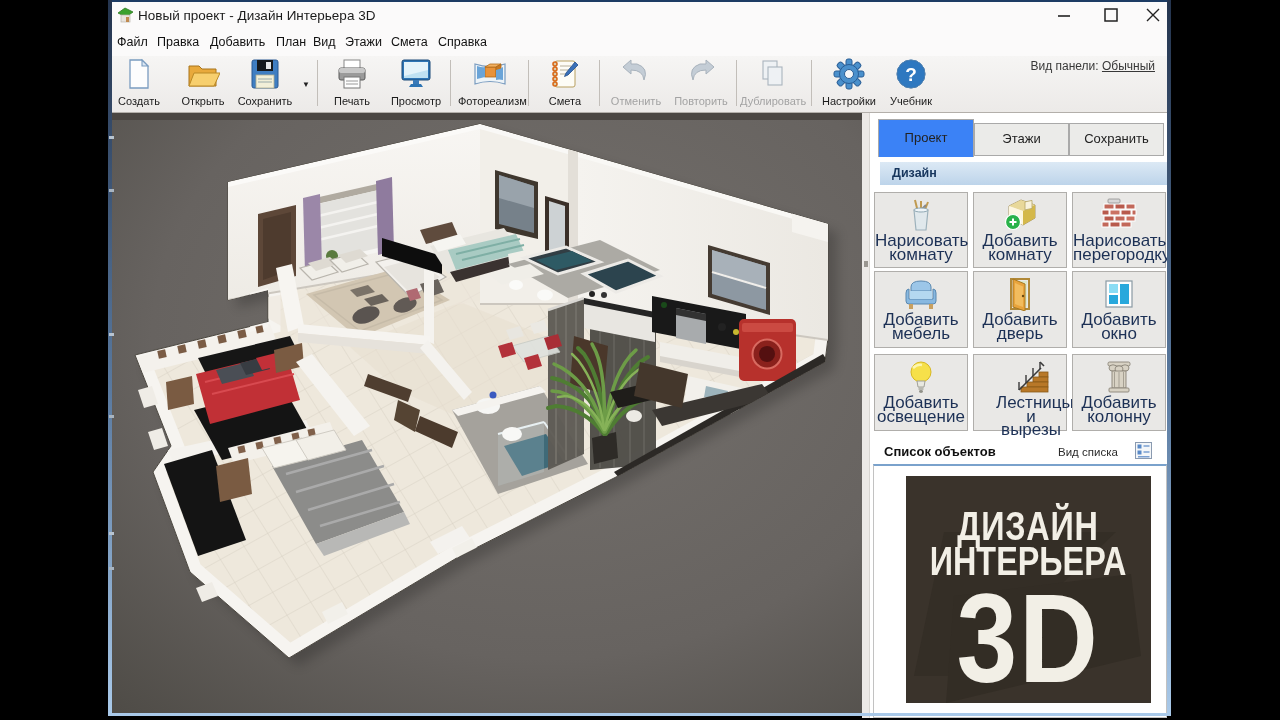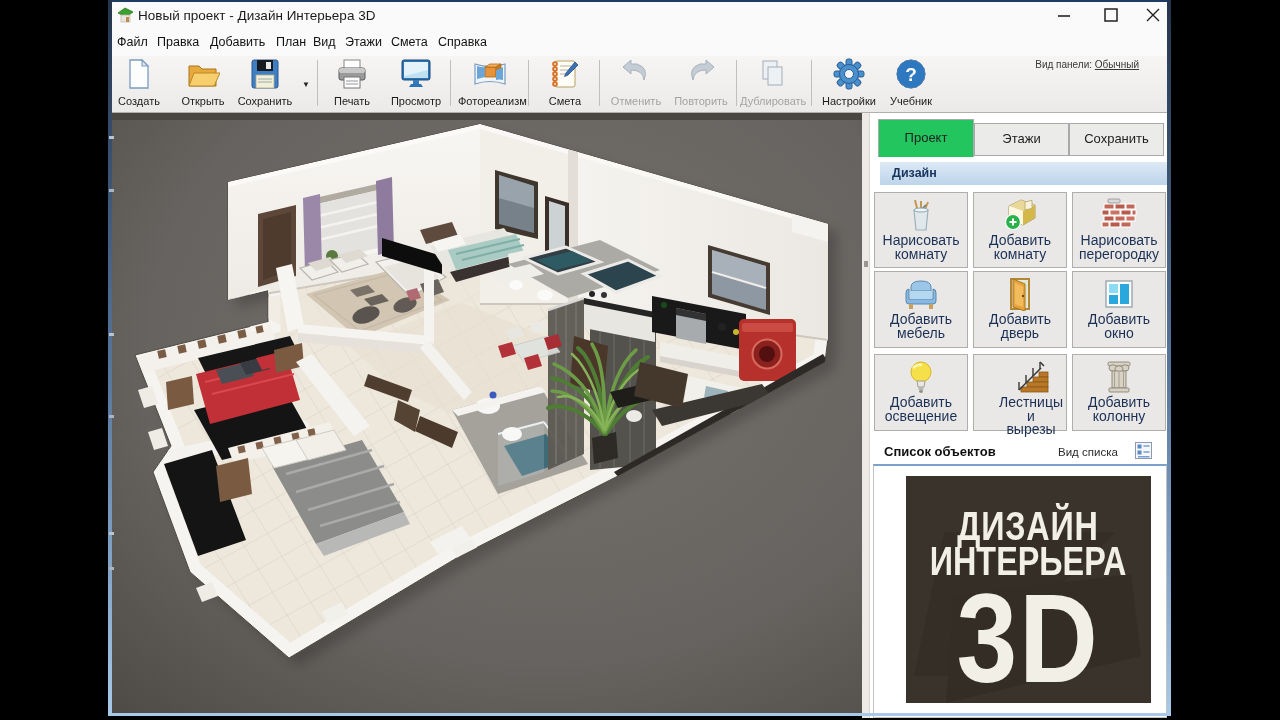--- a/index.html
+++ b/index.html
@@ -18,40 +18,40 @@
   
   #menubar { position:absolute; left:4px; top:28px; width:1055px; height:26px; background:#fbfafa; font-size:12.5px; color:#111; }
   #menubar span { position:absolute; top:5px; }
   
   #toolbar { position:absolute; left:4px; top:54px; width:1055px; height:57px;
     background:linear-gradient(#f6f5f4,#eceae8); border-bottom:1px solid #b3afaa; }
   .tbtn { position:absolute; top:2px; text-align:center; }
   .tbtn .lbl { font-size:11px; color:#1c1c1c; margin-top:1px; }
   .tbtn.dis .lbl { color:#a3a3a3; }
   .tsep { position:absolute; top:4px; width:1px; height:46px; background:#c2beb9; }
-  #vidpaneli { position:absolute; right:28px; top:3px; font-size:10px; color:#383838; }
+  #vidpaneli { position:absolute; right:12px; top:3px; font-size:12px; color:#383838; }
   #vidpaneli a { color:#383838; text-decoration:underline; }
   
   #canvas { position:absolute; left:4px; top:111px; width:750px; height:602px; overflow:hidden; }
   
   #caption { position:absolute; left:5px; top:668px; width:771px; height:45px;
     background:#29231c; z-index:40; color:#f4f2ec; font-size:33px;
     line-height:43px; padding-left:5px; white-space:nowrap; letter-spacing:1.7px;}
   
   #panel { position:absolute; left:754px; top:111px; width:305px; height:605px; background:#fff; }
   #splitter { position:absolute; left:0; top:0; width:8px; height:605px; background:#ece9e6; border-right:1px solid #d8d5d1;}
   #tabs { position:absolute; left:8px; top:0; width:297px; height:43px; background:#fff; }
   .tab { position:absolute; top:10px; height:33px; text-align:center; font-size:13px; color:#222;
     background:#ebebe9; border:1px solid #a9a9a9; border-bottom:1px solid #a9a9a9; line-height:30px; }
-  .tab.active { background:#22c55e; border-bottom:none; top:6px; height:38px; line-height:36px; }
+  .tab.active { background:#3b82f6; border-bottom:none; top:6px; height:38px; line-height:36px; }
   #dzhead { position:absolute; left:18px; top:49px; width:287px; height:23px;
     background:linear-gradient(#dce9f5,#bdd4ea); color:#17365d; font-weight:bold; font-size:12.5px;
     line-height:23px; padding-left:12px; }
   .gbtn { position:absolute; width:94px; height:76px; background:#e9e8e6; border:1px solid #b0aeab;
-    text-align:center; font-size:14px; color:#1c3055; line-height:13.5px; }
+    text-align:center; font-size:17px; color:#1c3055; line-height:13.5px; }
   .gbtn .gico { margin-top:5px; height:36px; }
   #spisok { position:absolute; left:22px; top:331px; font-weight:bold; font-size:13px; color:#101010; }
   #vidspiska { position:absolute; left:196px; top:333px; font-size:11.5px; color:#2b2b2b; }
   #listbox { position:absolute; left:11px; top:351px; width:294px; height:254px; background:#fff;
     border:1px solid #c2c2c2; border-top:2px solid #7aa2cc; }
   #logo { position:absolute; left:32px; top:10px; width:245px; height:227px; background:#3a332b; overflow:hidden;}
 </style></head>
 <body>
 <div id="win">
   <div id="titlebar">

